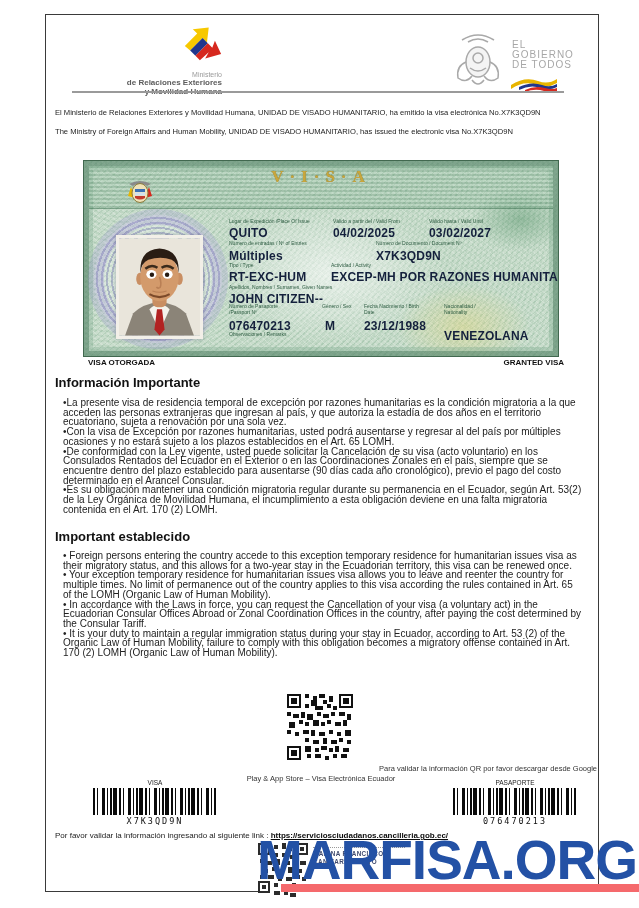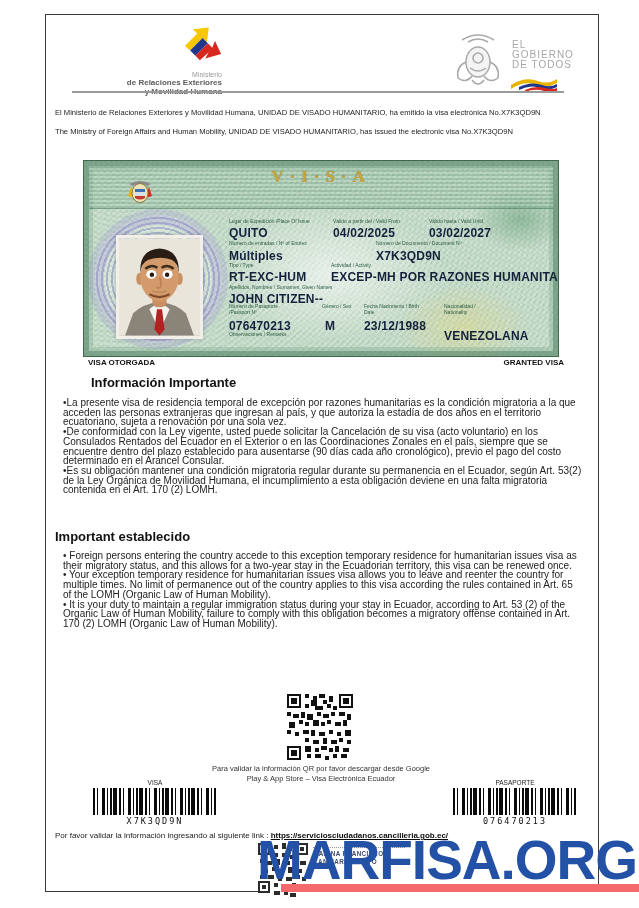--- a/index.html
+++ b/index.html
@@ -190,31 +190,33 @@
   <div class="f-label" style="left:360px;top:143px;width:48px">Nacionalidad / Nationality</div>
   <div class="f-value" style="left:360px;top:168px">VENEZOLANA</div>
 
   <div class="f-label" style="left:145px;top:171px;width:110px">Observaciones / Remarks</div>
   <div class="f-value" style="left:145px;top:178px"></div>
 </div>
 
 <div class="abs granted" style="left:88px;">VISA OTORGADA</div>
 <div class="abs granted" style="right:75px;">GRANTED VISA</div>
 
-<div class="abs sec-head" style="left:55px;top:375px;margin-left:36px;">Información Importante</div>
+<div class="abs sec-head" style="left:55px;top:375px;">Información Importante</div>
 <div class="abs bullets" style="left:63px;top:398px;">
   <p>•La presente visa de residencia temporal de excepción por razones humanitarias es la condición migratoria a la que acceden las personas extranjeras que ingresan al país, y que autoriza la estadía de dos años en el territorio ecuatoriano, sujeta a renovación por una sola vez.</p>
+  <p>•Con la visa de Excepción por razones humanitarias, usted podrá ausentarse y regresar al del país por múltiples ocasiones y no estará sujeto a los plazos establecidos en el Art. 65 LOMH.</p>
   <p>•De conformidad con la Ley vigente, usted puede solicitar la Cancelación de su visa (acto voluntario) en los Consulados Rentados del Ecuador en el Exterior o en las Coordinaciones Zonales en el país, siempre que se encuentre dentro del plazo establecido para ausentarse (90 días cada año cronológico), previo el pago del costo determinado en el Arancel Consular.</p>
   <p>•Es su obligación mantener una condición migratoria regular durante su permanencia en el Ecuador, según Art. 53(2) de la Ley Orgánica de Movilidad Humana, el incumplimiento a esta obligación deviene en una falta migratoria contenida en el Art. 170 (2) LOMH.</p>
 </div>
 
 <div class="abs sec-head" style="left:55px;top:529px;">Important establecido</div>
 <div class="abs bullets" style="left:63px;top:551px;">
   <p>• Foreign persons entering the country accede to this exception temporary residence for humanitarian issues visa as their migratory status, and this allows for a two-year stay in the Ecuadorian territory, this visa can be renewed once.</p>
   <p>• Your exception temporary residence for humanitarian issues visa allows you to leave and reenter the country for multiple times. No limit of permanence out of the country applies to this visa according the rules contained in Art. 65 of the LOMH (Organic Law of Human Mobility).</p>
+  <p>• In accordance with the Laws in force, you can request the Cancellation of your visa (a voluntary act) in the Ecuadorian Consular Offices Abroad or Zonal Coordination Offices in the country, after paying the cost determined by the Consular Tariff.</p>
   <p>• It is your duty to maintain a regular immigration status during your stay in Ecuador, according to Art. 53 (2) of the Organic Law of Human Mobility, failure to comply with this obligation becomes a migratory offense contained in Art. 170 (2) LOMH (Organic Law of Human Mobility).</p>
 </div>
 
 <div class="abs qr-big">
   <svg width="66" height="66" viewBox="0 0 33 33" shape-rendering="crispEdges">
     <rect width="33" height="33" fill="#fff"></rect>
     <g fill="#111">
       <path d="M0 0h7v7h-7z"></path>
         <path d="M26 0h7v7h-7z"></path>
         <path d="M0 26h7v7h-7z"></path>
@@ -276,21 +278,21 @@
         <rect x="27" y="1" width="5" height="5"></rect>
         <rect x="1" y="27" width="5" height="5"></rect>
       </g>
     <g fill="#111">
         <rect x="2" y="2" width="3" height="3"></rect>
         <rect x="28" y="2" width="3" height="3"></rect>
         <rect x="2" y="28" width="3" height="3"></rect>
       </g>
   </svg>
 </div>
-<div class="abs qr-cap" style="top:764px;">Para validar la información QR por favor descargar desde  Google</div>
+<div class="abs qr-cap" style="top:764px;text-align:right;">Para validar la información QR por favor descargar desde  Google</div>
 <div class="abs qr-cap" style="top:774px;">Play &amp; App Store – Visa Electrónica Ecuador</div>
 
 <div class="abs bc-group" style="left:93px;top:779px;">
   <div class="bc-label">VISA</div>
   <div class="bc-bars"></div>
   <div class="bc-value">X7K3QD9N</div>
 </div>
 <div class="abs bc-group" style="left:453px;top:779px;">
   <div class="bc-label">PASAPORTE</div>
   <div class="bc-bars"></div>

